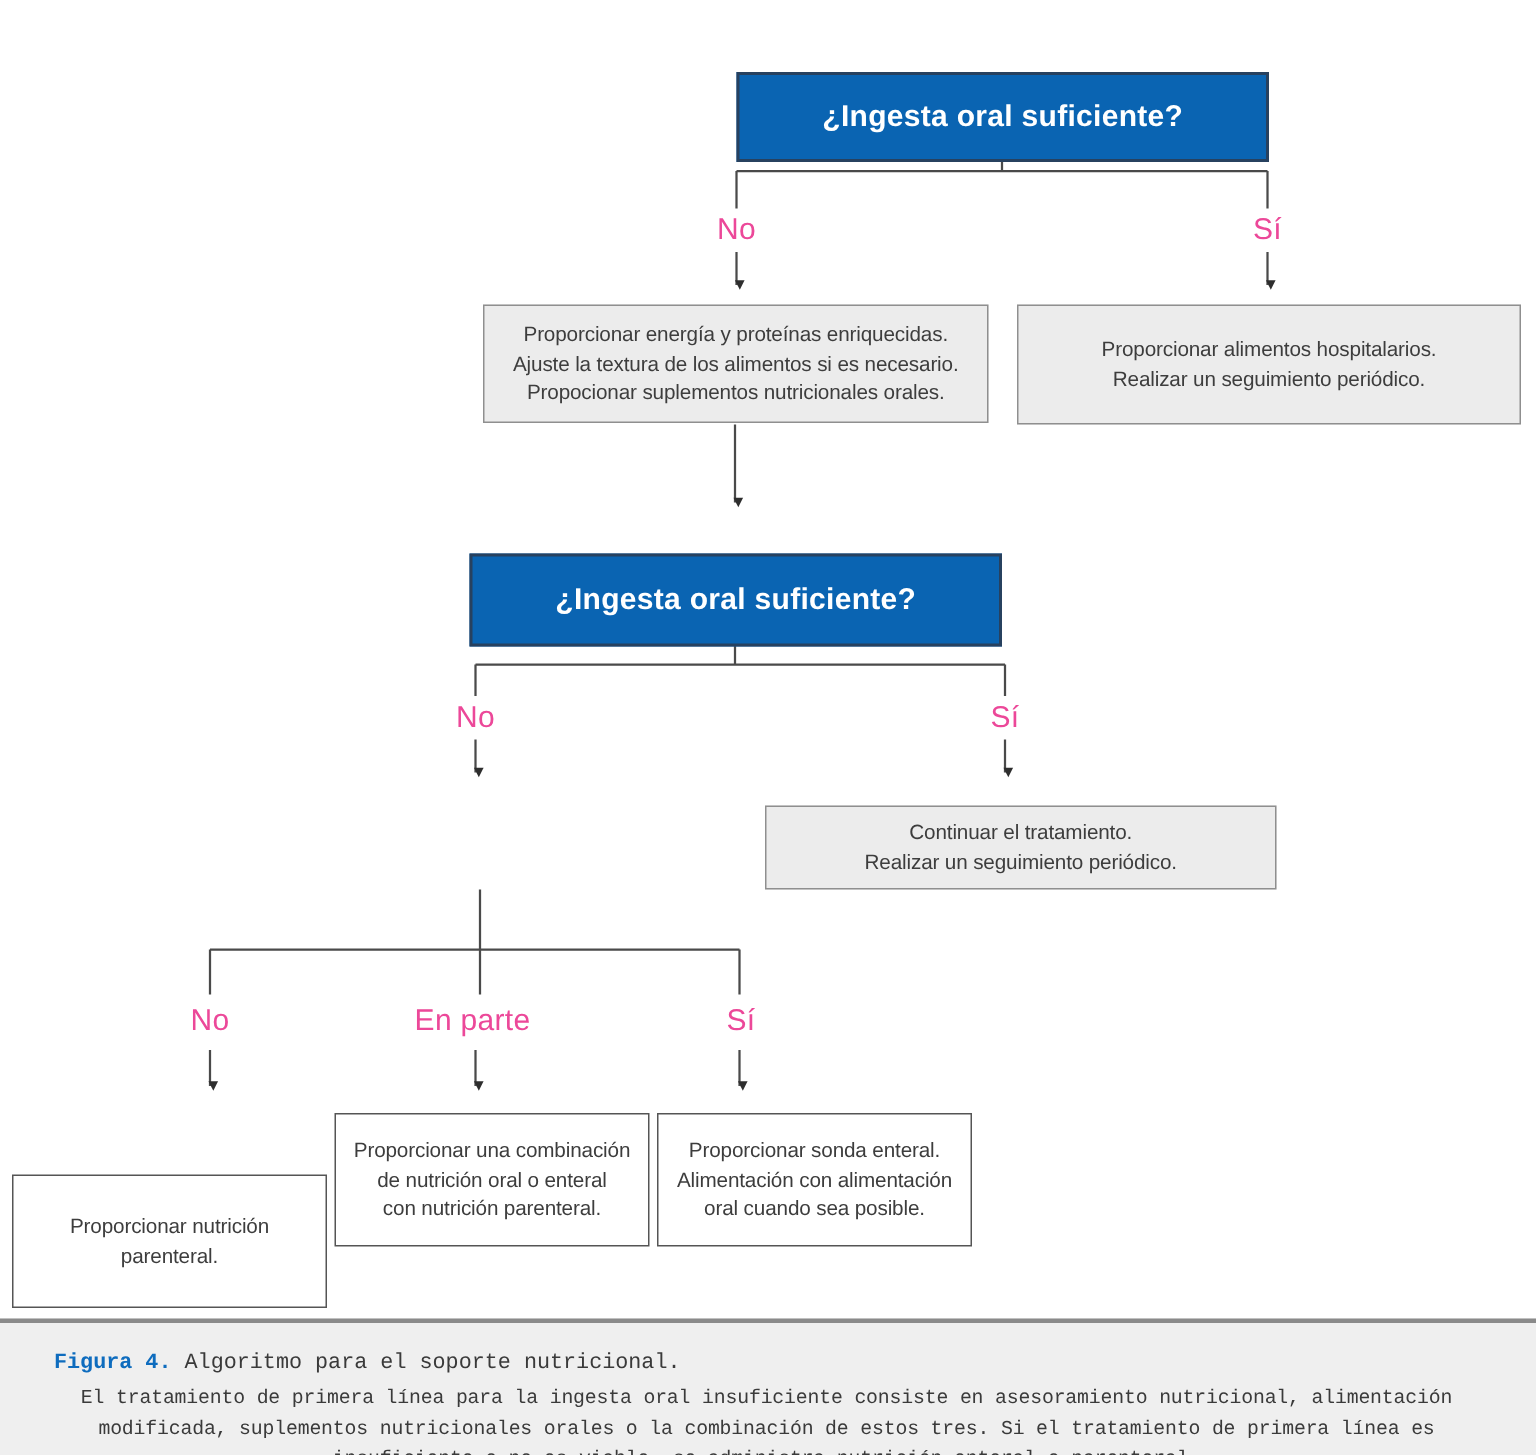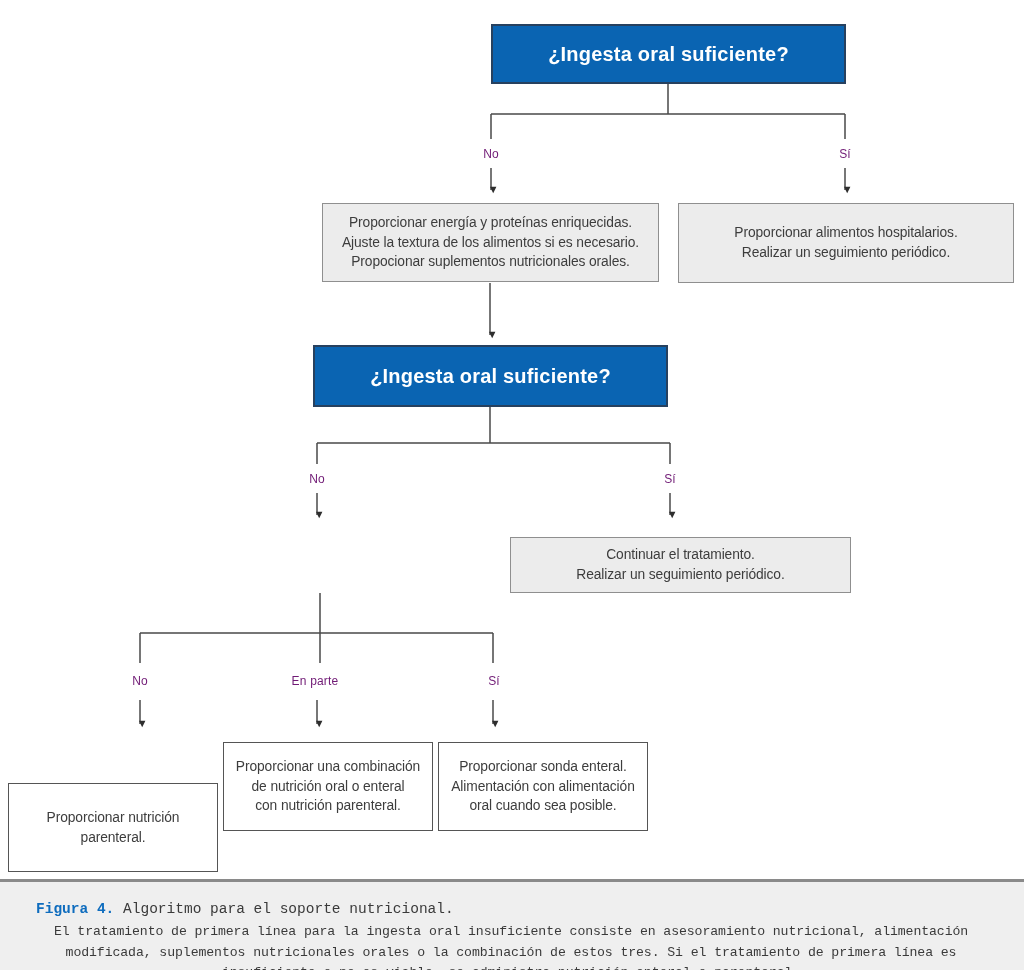--- a/index.html
+++ b/index.html
@@ -9,31 +9,31 @@
     color:#3d3d3d;overflow:hidden;
   }
   svg.connectors{position:absolute;left:0;top:0;pointer-events:none;}
   .node{
     position:absolute;display:flex;align-items:center;justify-content:center;
     text-align:center;white-space:pre-line;box-sizing:border-box;
     line-height:1.42;letter-spacing:-0.1px;
   }
   .node.blue{
     background:#0a64b2;border:2px solid #27415f;color:#ffffff;
-    font-size:20px;font-weight:bold;letter-spacing:0.2px;
+    font-size:20px;font-weight:bold;letter-spacing:0.2px;margin-top:24px;
   }
   .node.gray{
     background:#ececec;border:1.5px solid #8f8f8f;font-size:13.8px;
   }
   .node.white{
     background:#ffffff;border:1.5px solid #555555;font-size:13.8px;
   }
   .blabel{
     position:absolute;transform:translate(-50%,-50%);
-    font-size:12px;color:#701a75;letter-spacing:0.2px;white-space:nowrap;
+    font-size:20px;color:#ec4899;letter-spacing:0.2px;white-space:nowrap;
   }
   .caption{
     position:absolute;left:0;top:879px;width:1024px;height:91px;
     background:#efefef;border-top:3px solid #8a8a8a;box-sizing:border-box;
   }
   .caption-inner{padding:17px 34px 0 36px;font-family:Liberation Mono, monospace;}
   .caption-title{font-size:14.5px;line-height:1.4;}
   .caption-title .fig{color:#0e6cbe;font-weight:bold;}
   .caption-title .ttl{color:#3a3a3a;font-weight:500;}
   .caption-body{

